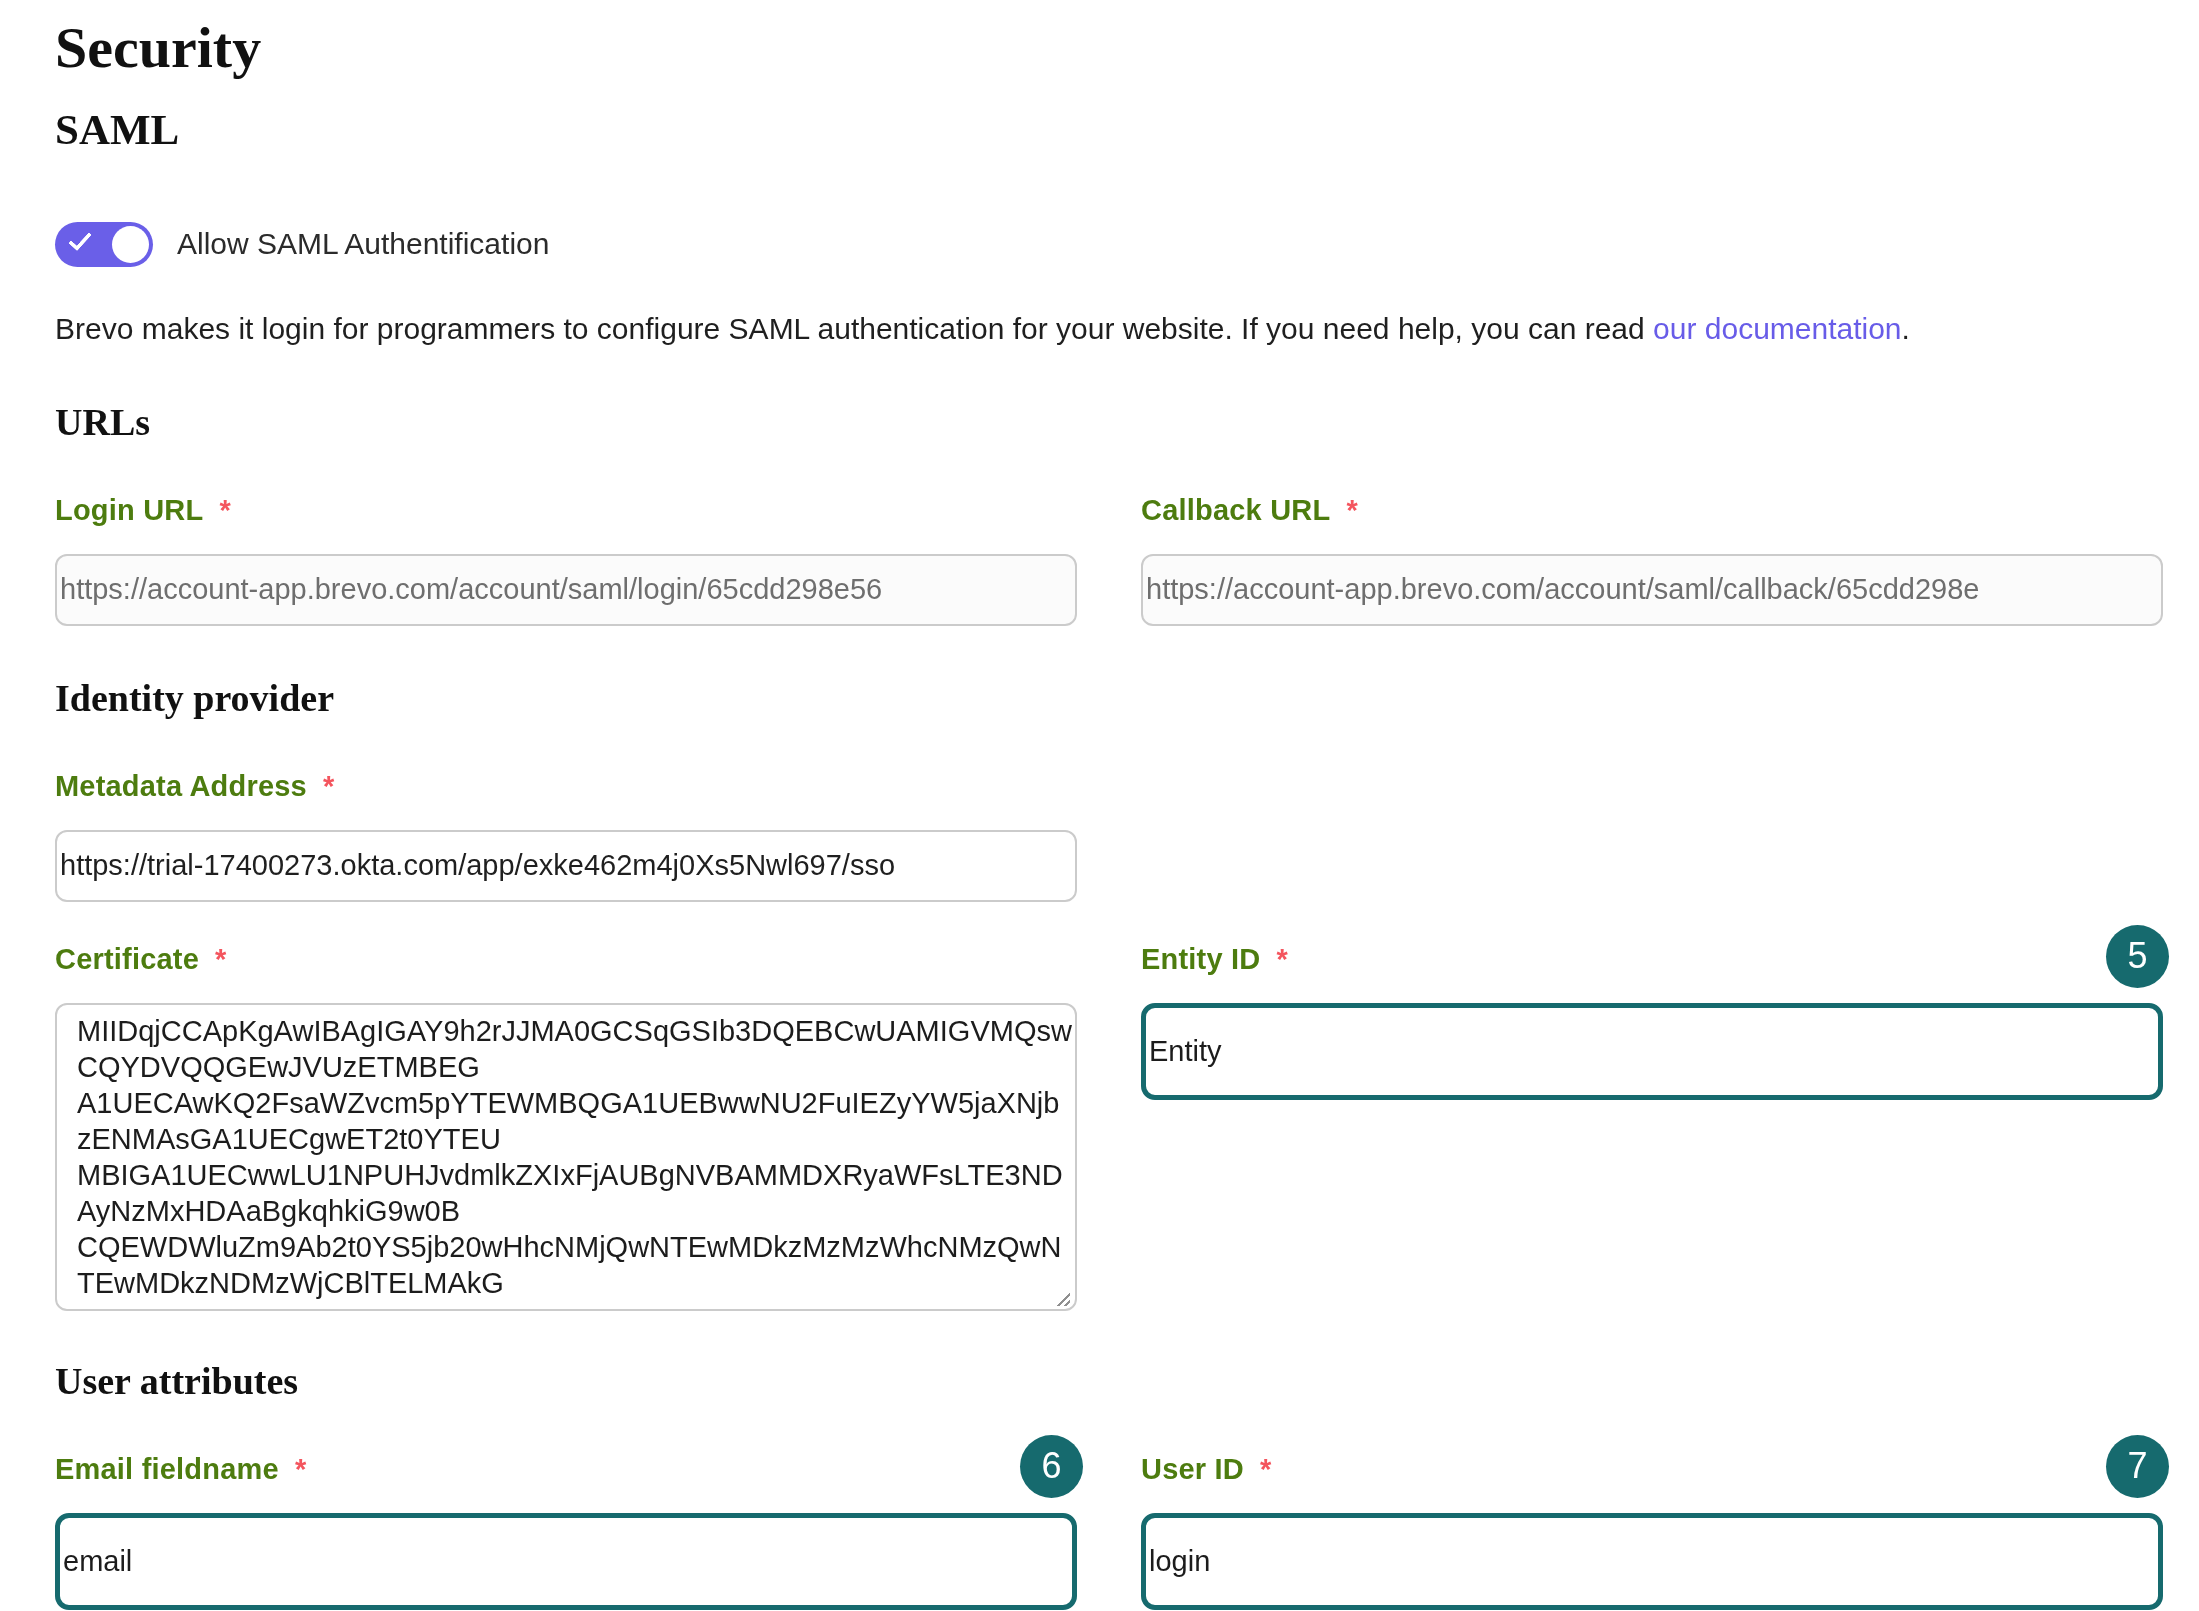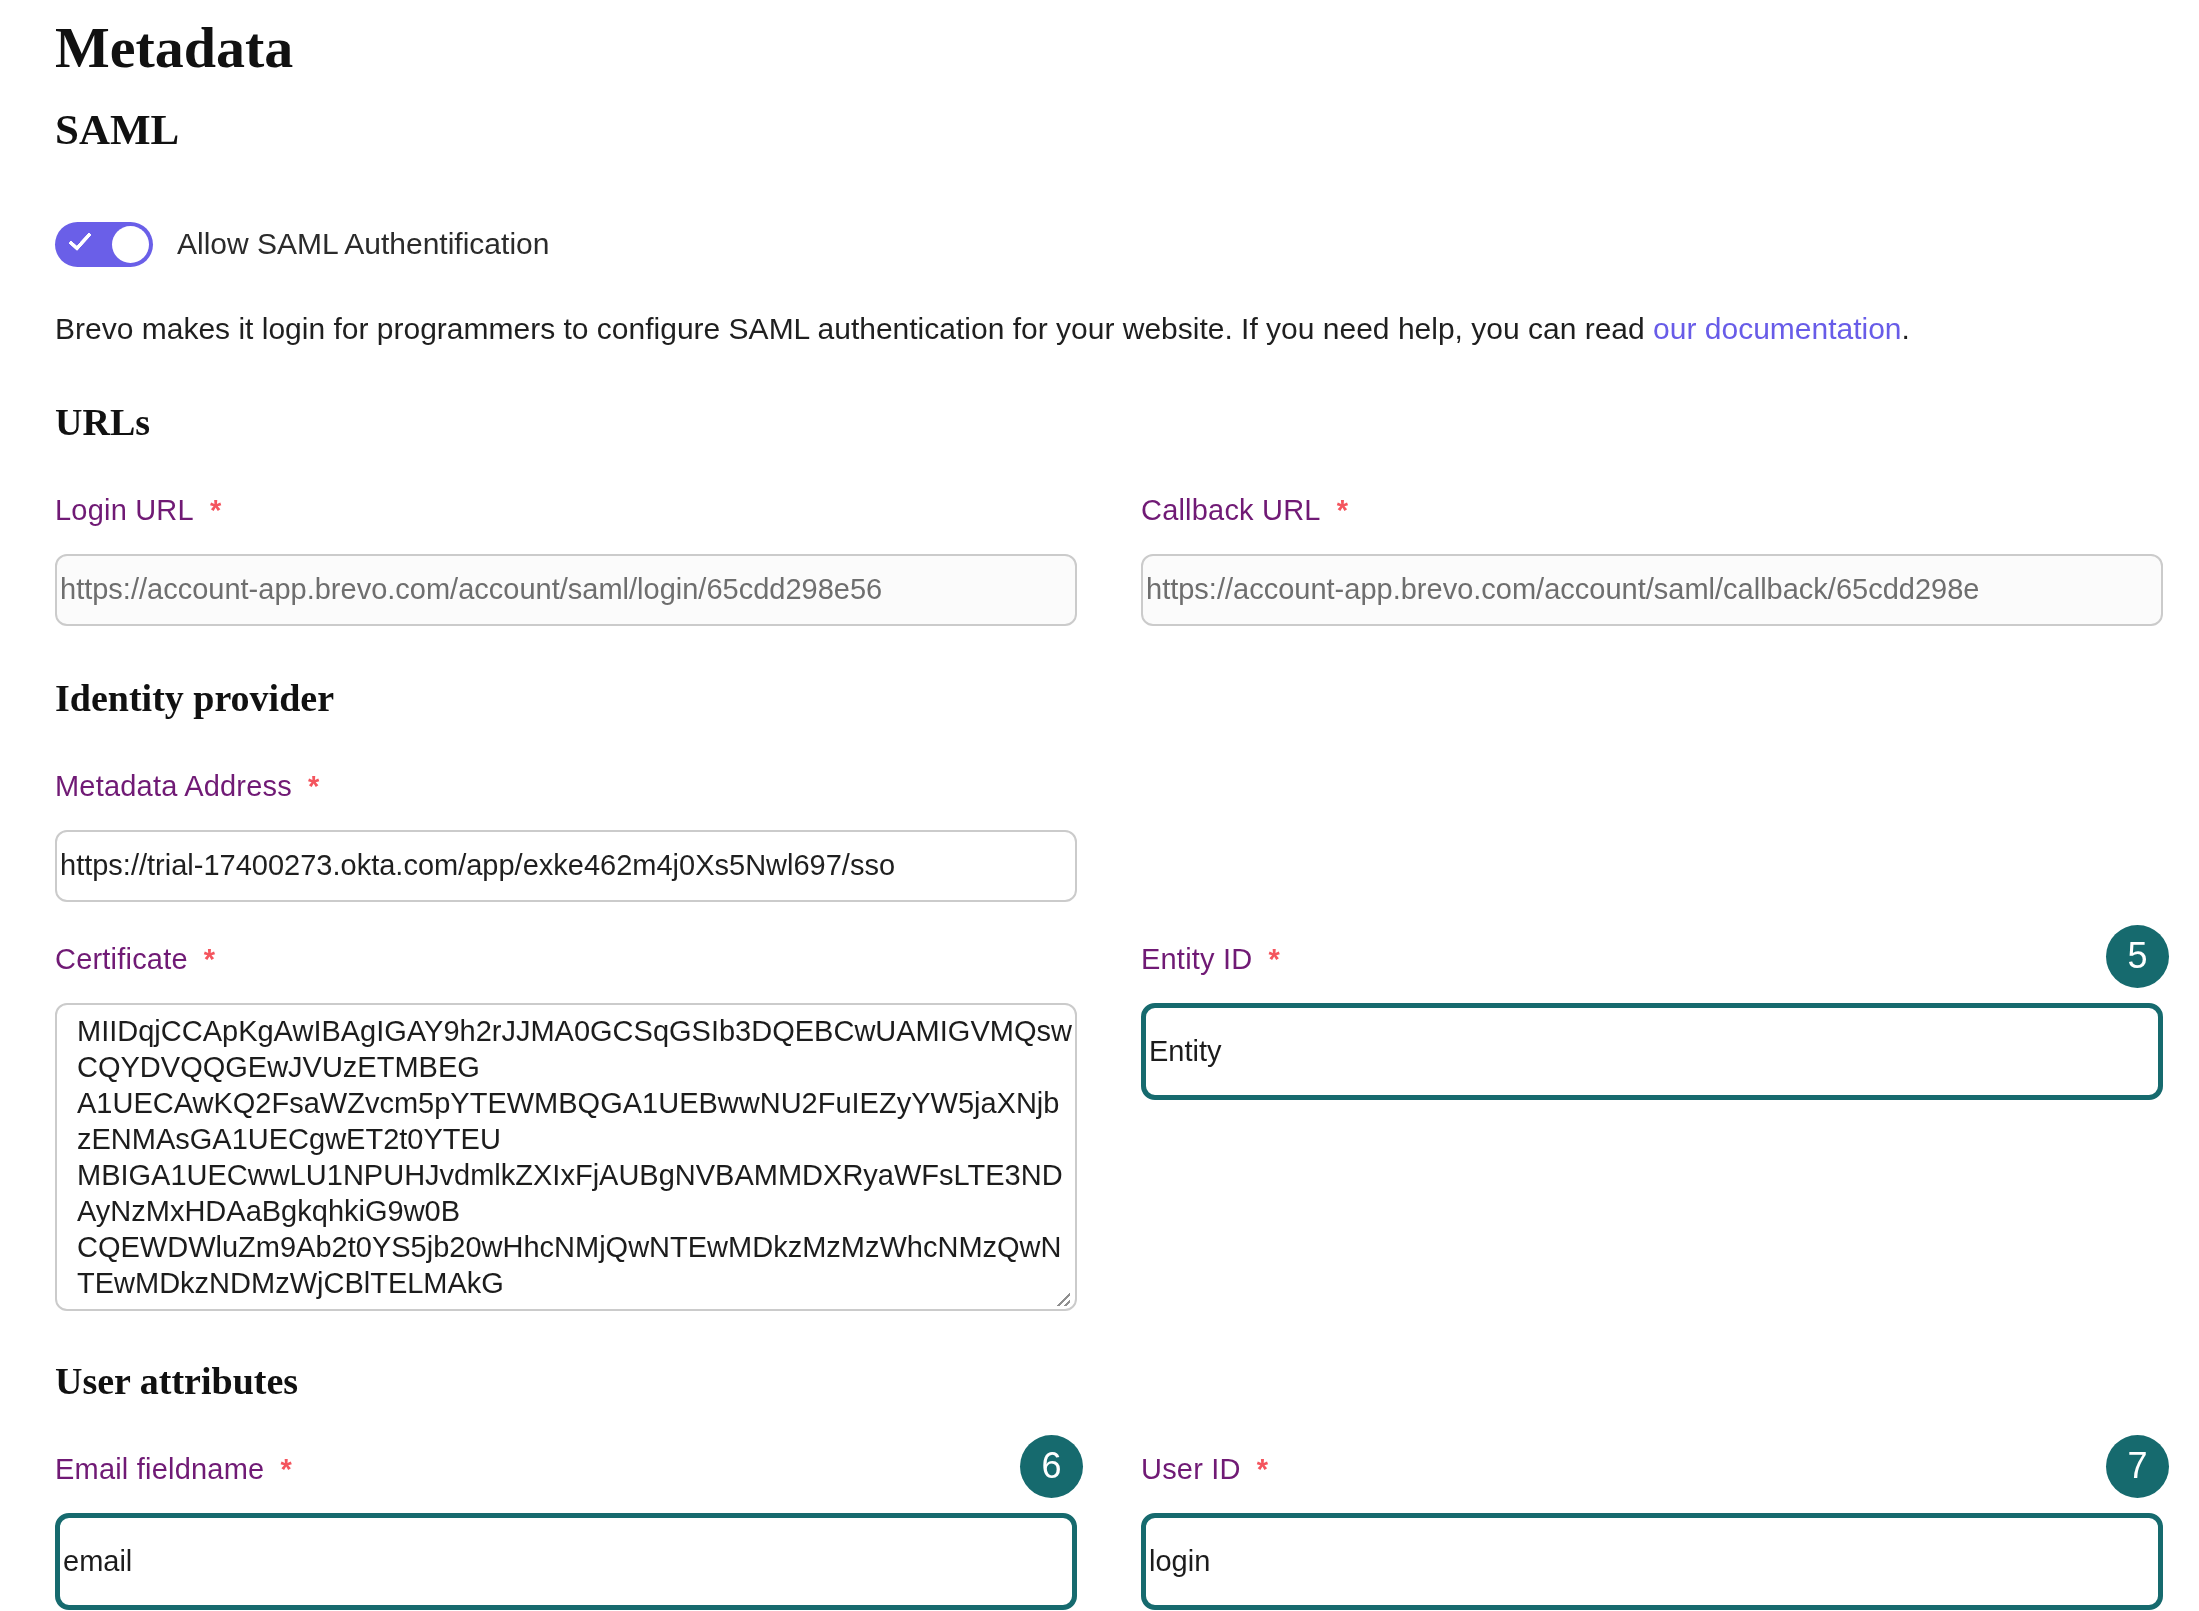--- a/index.html
+++ b/index.html
@@ -64,21 +64,21 @@
     display: grid;
     grid-template-columns: 1fr 1fr;
     column-gap: 64px;
     align-items: start;
     margin-top: 50px;
   }
   .grid.tight { margin-top: 41px; }
 
   .field { position: relative; }
   .label-row { margin-bottom: 27px; font-size: 29px; }
-  .lbl { font-weight: 400; color: #701a75; letter-spacing: 0.2px; }
+  .lbl { font-weight: 700; color: #4d7c0f; letter-spacing: 0.2px; }
   .req { color: #f4555e; font-weight: 700; margin-left: 8px; }
 
   input.txt {
     width: 100%;
     height: 72px;
     border: 2px solid #cbcbcb;
     border-radius: 12px;
     background: #ffffff;
     font-family: "Liberation Sans", sans-serif;
     font-size: 29px;
@@ -140,21 +140,21 @@
     align-items: center;
     justify-content: center;
     z-index: 2;
   }
 </style>
 </head>
 <body>
 
 <div>
 
-  <h1 class="page-title">Metadata</h1>
+  <h1 class="page-title">Security</h1>
 
   <h2 class="section-heading-lg">SAML</h2>
 
   <div class="toggle-row">
     <div class="toggle" role="switch" aria-checked="true">
       <span class="check-icon"></span>
       <span class="knob"></span>
     </div>
     <span class="toggle-label">Allow SAML Authentification</span>
   </div>

